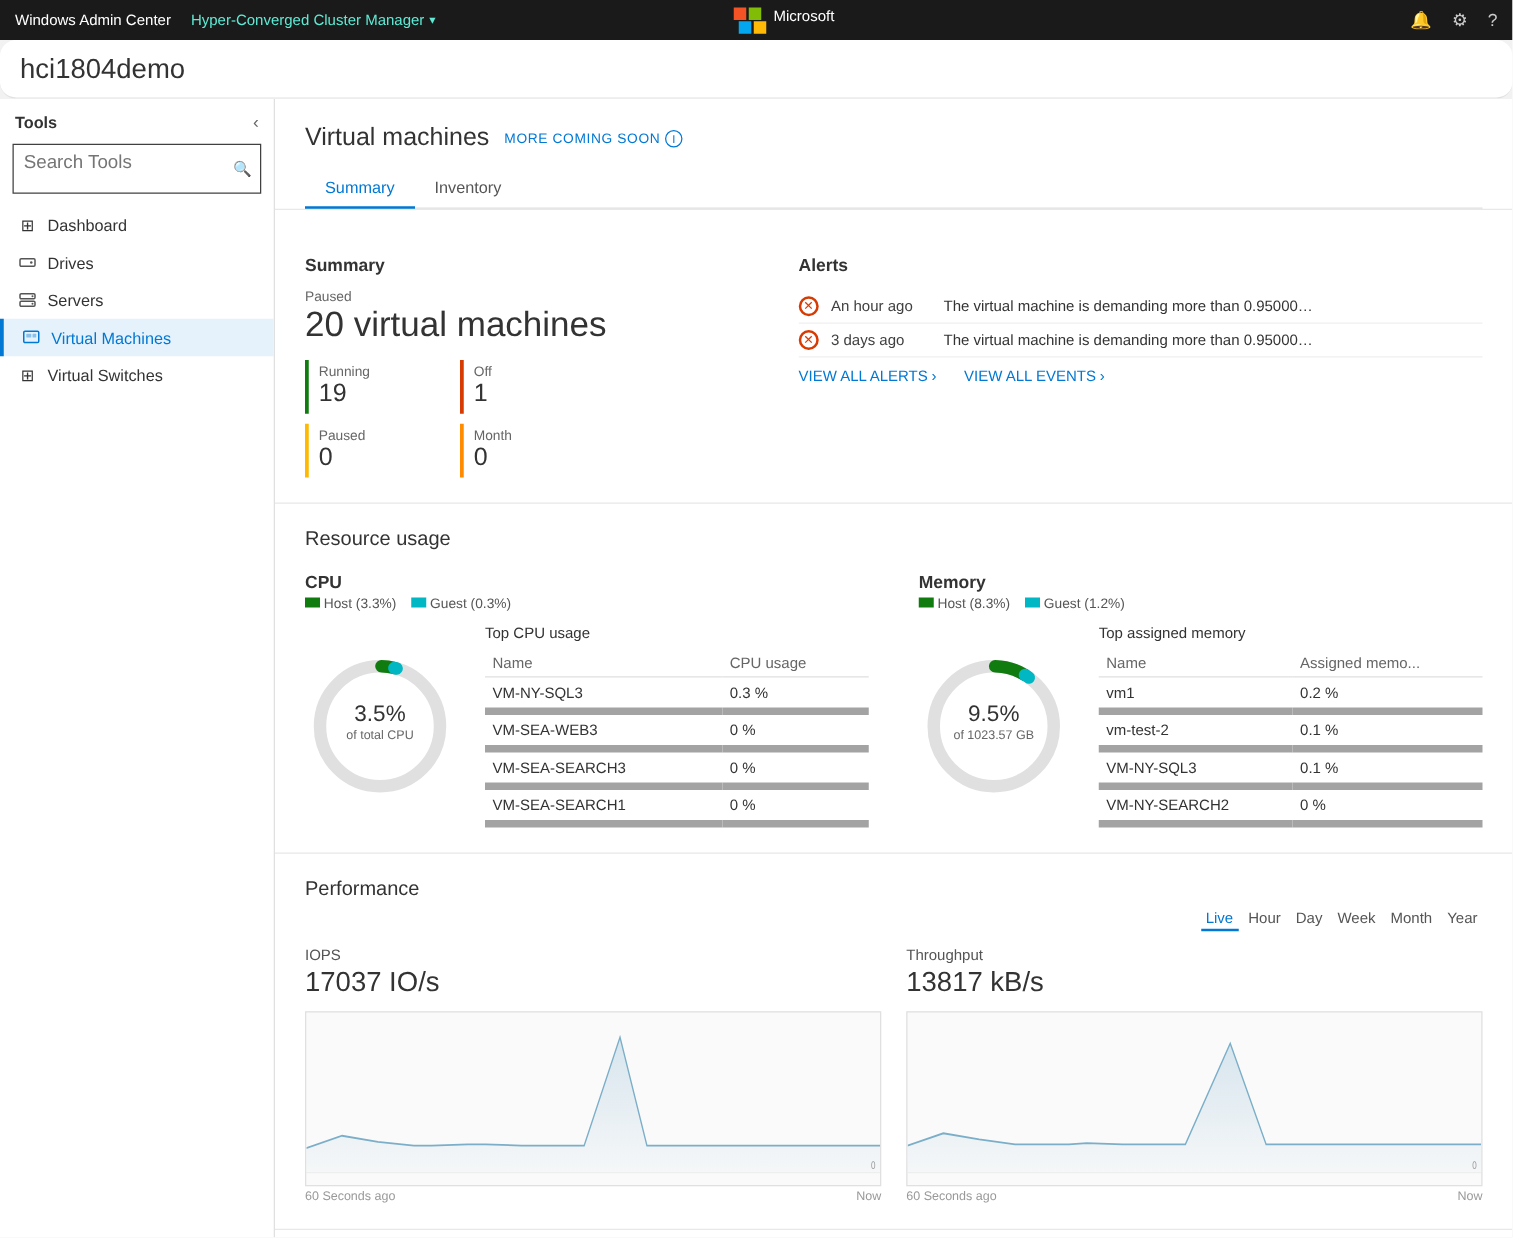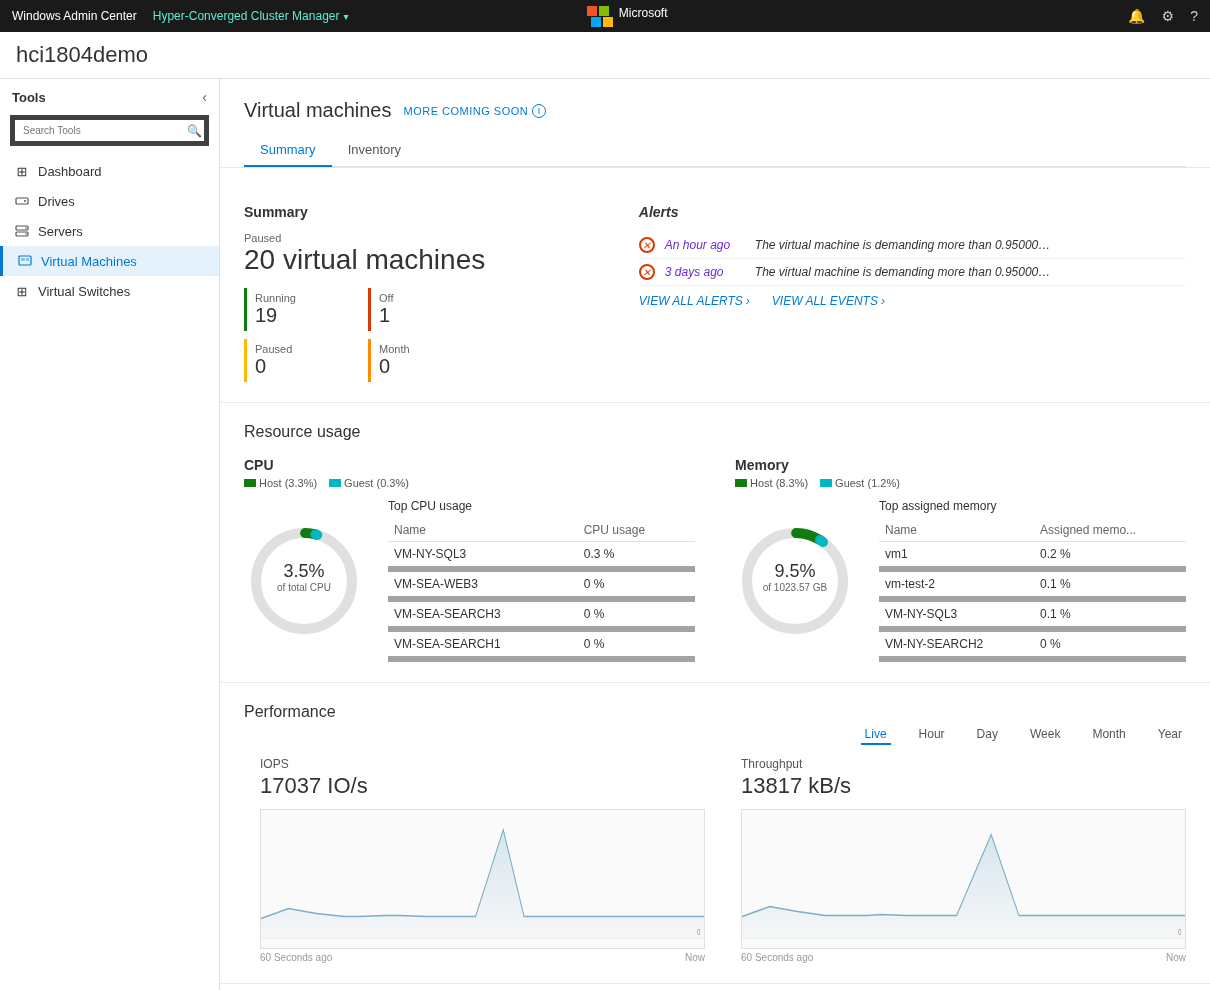--- a/index.html
+++ b/index.html
@@ -9,30 +9,30 @@
     .topbar { background: #1a1a1a; color: #fff; height: 32px; display: flex; align-items: center; padding: 0 12px; gap: 16px; }
     .topbar-brand { font-size: 12px; font-weight: 500; }
     .topbar-app { font-size: 12px; color: #5eead4; display: flex; align-items: center; gap: 4px; }
     .topbar-logo { display: flex; gap: 2px; margin: 0 auto; }
     .topbar-logo-block { width: 10px; height: 10px; }
     .topbar-icons { display: flex; gap: 16px; margin-left: auto; }
     .topbar-icon { color: #ccc; font-size: 14px; cursor: pointer; }
 
     
     .app { display: flex; flex-direction: column; height: calc(990px - 32px); }
-    .page-title { padding: 10px 16px; font-size: 22px; font-weight: 300; background: #fff; border-bottom: 1px solid #e0e0e0; }
+    .page-title { padding: 10px 16px; font-size: 22px; font-weight: 300; background: #fff; border-bottom: 1px solid #e0e0e0; border-radius: 13px; }
     .content-area { display: flex; flex: 1; overflow: hidden; }
 
     
     .sidebar { width: 220px; background: #fff; border-right: 1px solid #e0e0e0; display: flex; flex-direction: column; flex-shrink: 0; }
     .sidebar-header { display: flex; align-items: center; justify-content: space-between; padding: 10px 12px; }
     .sidebar-title { font-size: 13px; font-weight: 600; }
     .sidebar-collapse { cursor: pointer; color: #666; font-size: 14px; }
     .search-box { margin: 0 10px 10px; position: relative; }
-    .search-box input { width: 100%; padding: 5px 28px 5px 8px; border: 5px solid #404040; font-size: 10px; outline: none; }
+    .search-box input { width: 100%; padding: 5px 28px 16px 8px; border: 1px solid #404040; font-size: 15px; outline: none; }
     .search-box-icon { position: absolute; right: 7px; top: 50%; transform: translateY(-50%); color: #666; font-size: 12px; }
     .nav-item { display: flex; align-items: center; gap: 8px; padding: 7px 14px; cursor: pointer; font-size: 13px; color: #333; }
     .nav-item.active { background: #e6f2fb; border-left: 3px solid #0078d4; color: #0078d4; }
     .nav-icon { width: 16px; height: 16px; display: inline-flex; align-items: center; justify-content: center; font-size: 13px; flex-shrink: 0; }
 
     
     .main { flex: 1; overflow-y: auto; background: #fff; }
     .section { padding: 20px 24px; border-bottom: 1px solid #e8e8e8; }
 
     
@@ -42,38 +42,38 @@
     .info-icon { width: 14px; height: 14px; border-radius: 50%; border: 1px solid #0078d4; display: inline-flex; align-items: center; justify-content: center; font-size: 9px; color: #0078d4; }
 
     
     .tabs { display: flex; border-bottom: 1px solid #e0e0e0; margin-bottom: 0; }
     .tab { padding: 8px 16px; cursor: pointer; font-size: 13px; color: #555; border-bottom: 2px solid transparent; margin-bottom: -1px; }
     .tab.active { color: #0078d4; border-bottom-color: #0078d4; font-weight: 500; }
 
     
     .summary-grid { display: flex; gap: 30px; padding-top: 16px; }
     .summary-left { flex: 1; }
-    .summary-right { flex: 1.5; font-style: italic; }
+    .summary-right { flex: 1.5; }
     .summary-title { font-size: 14px; font-weight: 600; margin-bottom: 12px; }
     .vm-total-label { font-size: 11px; color: #666; }
     .vm-total-count { font-size: 28px; font-weight: 300; margin-bottom: 12px; }
     .vm-stats { display: grid; grid-template-columns: 1fr 1fr; gap: 8px; max-width: 240px; }
     .vm-stat { border-left: 3px solid #ccc; padding: 4px 8px; }
     .vm-stat.running { border-color: #107c10; }
     .vm-stat.off { border-color: #d83b01; }
     .vm-stat.paused { border-color: #ffb900; }
     .vm-stat.saved { border-color: #ff8c00; }
     .vm-stat-label { font-size: 11px; color: #666; }
     .vm-stat-value { font-size: 20px; font-weight: 300; }
 
     
     .alerts-title { font-size: 14px; font-weight: 600; margin-bottom: 12px; }
     .alert-row { display: flex; align-items: center; gap: 10px; padding: 5px 0; border-bottom: 1px solid #f0f0f0; }
     .alert-icon { width: 16px; height: 16px; border-radius: 50%; border: 2px solid #d83b01; display: flex; align-items: center; justify-content: center; font-size: 10px; color: #d83b01; flex-shrink: 0; }
-    .alert-time { font-size: 12px; color: #6d28d9; min-width: 80px; }
+    .alert-time { font-size: 12px; color: #404040; min-width: 80px; }
     .alert-msg { font-size: 12px; color: #333; flex: 1; overflow: hidden; text-overflow: ellipsis; white-space: nowrap; max-width: 300px; }
     .alert-links { display: flex; gap: 22px; margin-top: 8px; }
     .alert-link { font-size: 12px; color: #0078d4; cursor: pointer; display: flex; align-items: center; gap: 3px; }
 
     
     .resource-title { font-size: 16px; font-weight: 400; margin-bottom: 16px; }
     .resource-grid { display: flex; gap: 40px; }
     .resource-col { flex: 1; }
     .resource-heading { font-size: 14px; font-weight: 600; margin-bottom: 4px; }
     .resource-legend { display: flex; gap: 12px; font-size: 11px; color: #555; margin-bottom: 10px; }
@@ -81,25 +81,25 @@
     .donut-container { display: flex; align-items: center; gap: 24px; }
     .donut-wrap { position: relative; width: 120px; height: 120px; flex-shrink: 0; }
 
     .top-usage { flex: 1; }
     .usage-table { width: 100%; border-collapse: collapse; font-size: 12px; }
     .usage-table th { text-align: left; color: #666; font-weight: 500; padding: 4px 6px; border-bottom: 1px solid #e0e0e0; }
     .usage-table td { padding: 5px 6px; border-bottom: 6px solid #a3a3a3; }
 
     
     .perf-title { font-size: 16px; font-weight: 400; margin-bottom: 4px; }
-    .perf-controls { display: flex; justify-content: flex-end; gap: 24px; margin-bottom: 12px; }
+    .perf-controls { display: flex; justify-content: flex-end; gap: 4px; margin-bottom: 12px; }
     .time-btn { font-size: 12px; color: #555; cursor: pointer; padding: 2px 4px; }
     .time-btn.active { color: #0078d4; border-bottom: 2px solid #0078d4; font-weight: 500; }
     .perf-charts { display: flex; gap: 20px; }
-    .perf-chart-col { flex: 1; margin-left: 16px; }
+    .perf-chart-col { flex: 1; }
     .metric-label { font-size: 12px; color: #555; margin-bottom: 2px; }
     .metric-value { font-size: 22px; font-weight: 300; margin-bottom: 10px; }
     .chart-wrap { position: relative; height: 140px; border: 1px solid #e0e0e0; background: #fafafa; overflow: hidden; }
     .chart-time { display: flex; justify-content: space-between; font-size: 10px; color: #999; margin-top: 3px; }
 
     
     .donut-svg { width: 120px; height: 120px; }
   </style>
 </head>
 <body>

